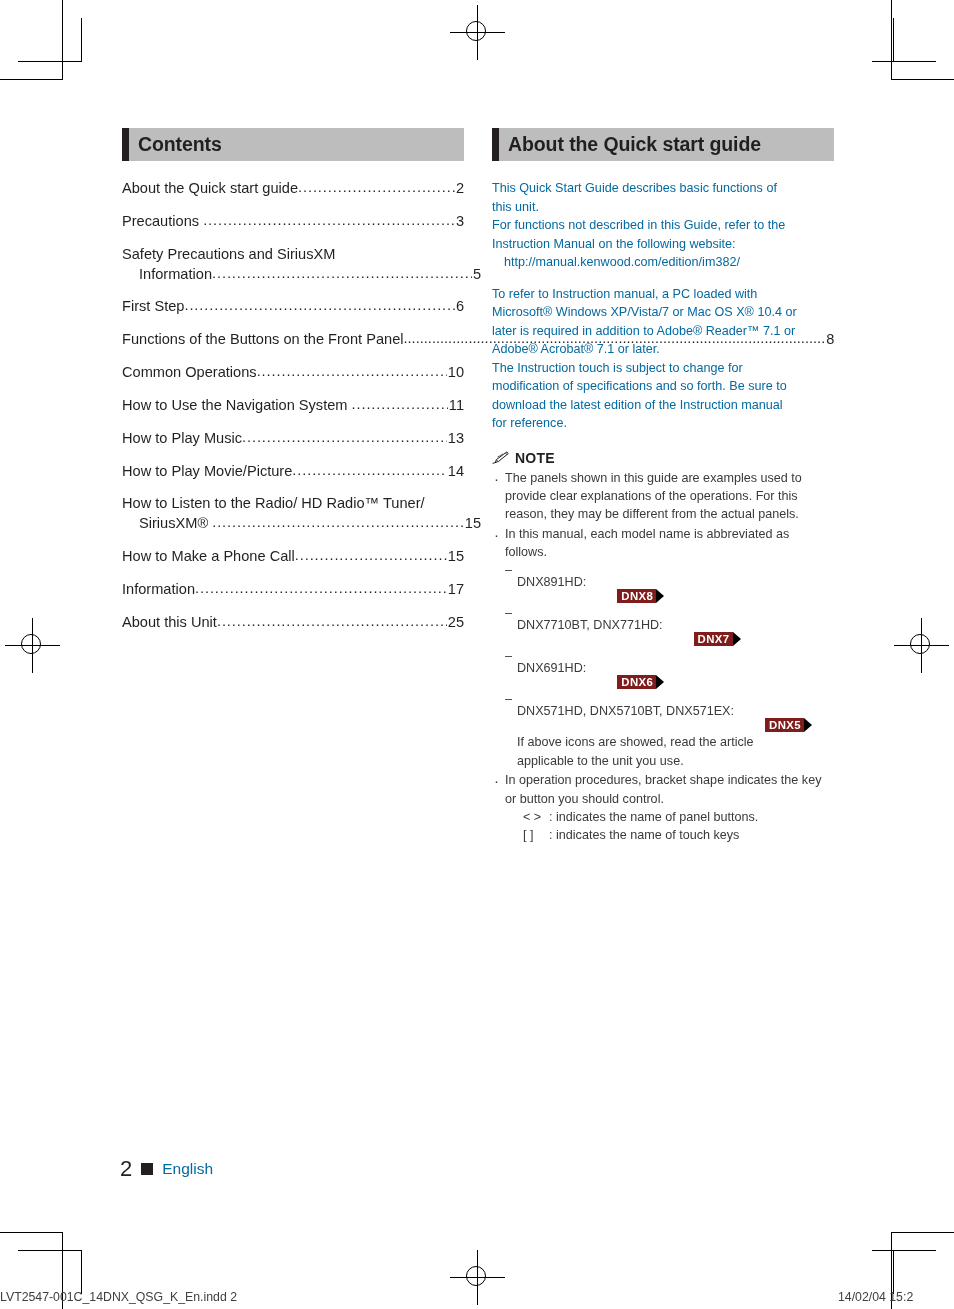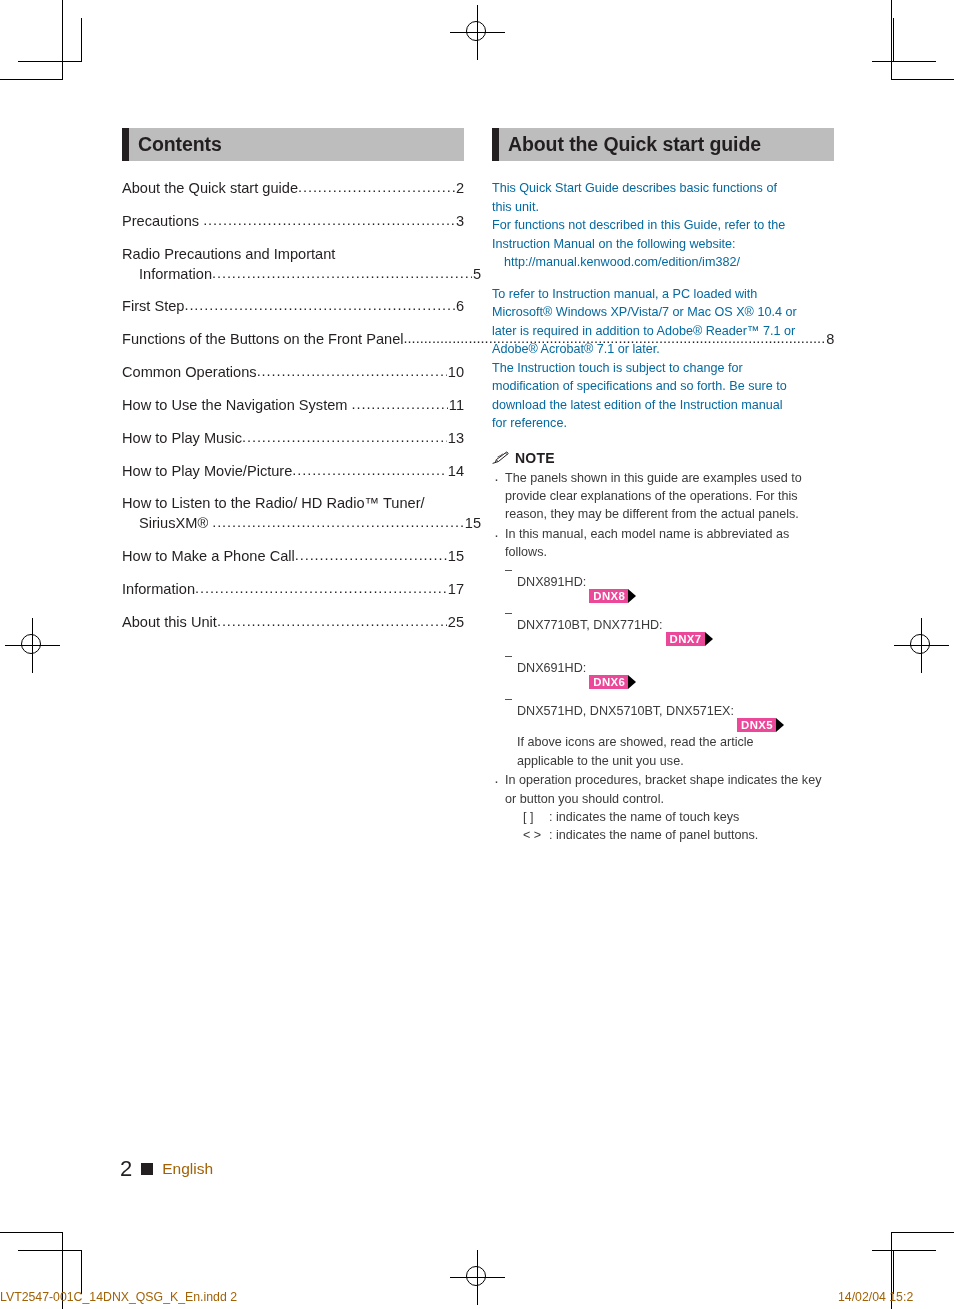--- a/index.html
+++ b/index.html
@@ -173,36 +173,37 @@
     margin: 0;
     padding: 0;
   }
   ul.sublist > li {
     position: relative;
     padding-left: 12px;
     margin-bottom: 1px;
     display: flex;
     align-items: center;
     flex-wrap: wrap;
+    gap: 28px;
   }
   ul.sublist > li::before {
     content: "\2013";
     position: absolute;
     left: 0;
     top: 0;
   }
   .sub-plain {
     padding-left: 12px;
   }
 
   
   .dnx-badge {
     display: inline-block;
     position: relative;
-    background: #ec4899;
+    background: #7f1d1d;
     color: #fff;
     font-weight: bold;
     font-size: 11.4px;
     letter-spacing: 0.4px;
     line-height: 14px;
     height: 14px;
     padding: 0 3px 0 4px;
     margin-left: 3px;
     vertical-align: -2px;
     margin-top: 28px;
@@ -240,28 +241,28 @@
     font-size: 22px;
     color: #231f20;
   }
   .folio .sq {
     width: 12px; height: 12px;
     background: #231f20;
     display: block;
   }
   .folio .lang {
     font-size: 15.5px;
-    color: #a16207;
+    color: #0369a1;
   }
 
   .print-footer {
     position: absolute;
     top: 1286px;
     font-size: 12.3px;
-    color: #a16207;
+    color: #404040;
     font-family: "Liberation Sans", "DejaVu Sans", sans-serif;
     white-space: nowrap;
   }
   .pf-left  { left: 0px; }
   .pf-right { left: 838px; }
 </style>
 </head>
 <body>
 
 <div>
@@ -329,21 +330,21 @@
 
       <div class="toc-entry">
         <div class="toc-line">
           <span class="label">Precautions </span>
           <span class="leader"></span>
           <span class="pageno">3</span>
         </div>
       </div>
 
       <div class="toc-entry">
-        <span class="firstline">Radio Precautions and Important</span>
+        <span class="firstline">Safety Precautions and SiriusXM</span>
         <div class="toc-line cont-indent">
           <span class="label">Information</span>
           <span class="leader"></span>
           <span class="pageno">5</span>
         </div>
       </div>
 
       <div class="toc-entry">
         <div class="toc-line">
           <span class="label">First Step</span>
@@ -495,24 +496,24 @@
         </ul>
         <div class="sub-plain">
           <div>If above icons are showed, read the article</div>
           <div>applicable to the unit you use.</div>
         </div>
       </li>
 
       <li>
         <span>In operation procedures, bracket shape indicates the key or button you should control.</span>
         <span class="bracket-line">
-          <span class="brk">[      ]</span><span>: indicates the name of touch keys</span>
+          <span class="brk">&lt;      &gt;</span><span>: indicates the name of panel buttons.</span>
         </span>
         <span class="bracket-line">
-          <span class="brk">&lt;      &gt;</span><span>: indicates the name of panel buttons.</span>
+          <span class="brk">[      ]</span><span>: indicates the name of touch keys</span>
         </span>
       </li>
 
     </ul>
   </div>
 
   <div class="folio">
     <span class="pnum">2</span>
     <span class="sq"></span>
     <span class="lang">English</span>

